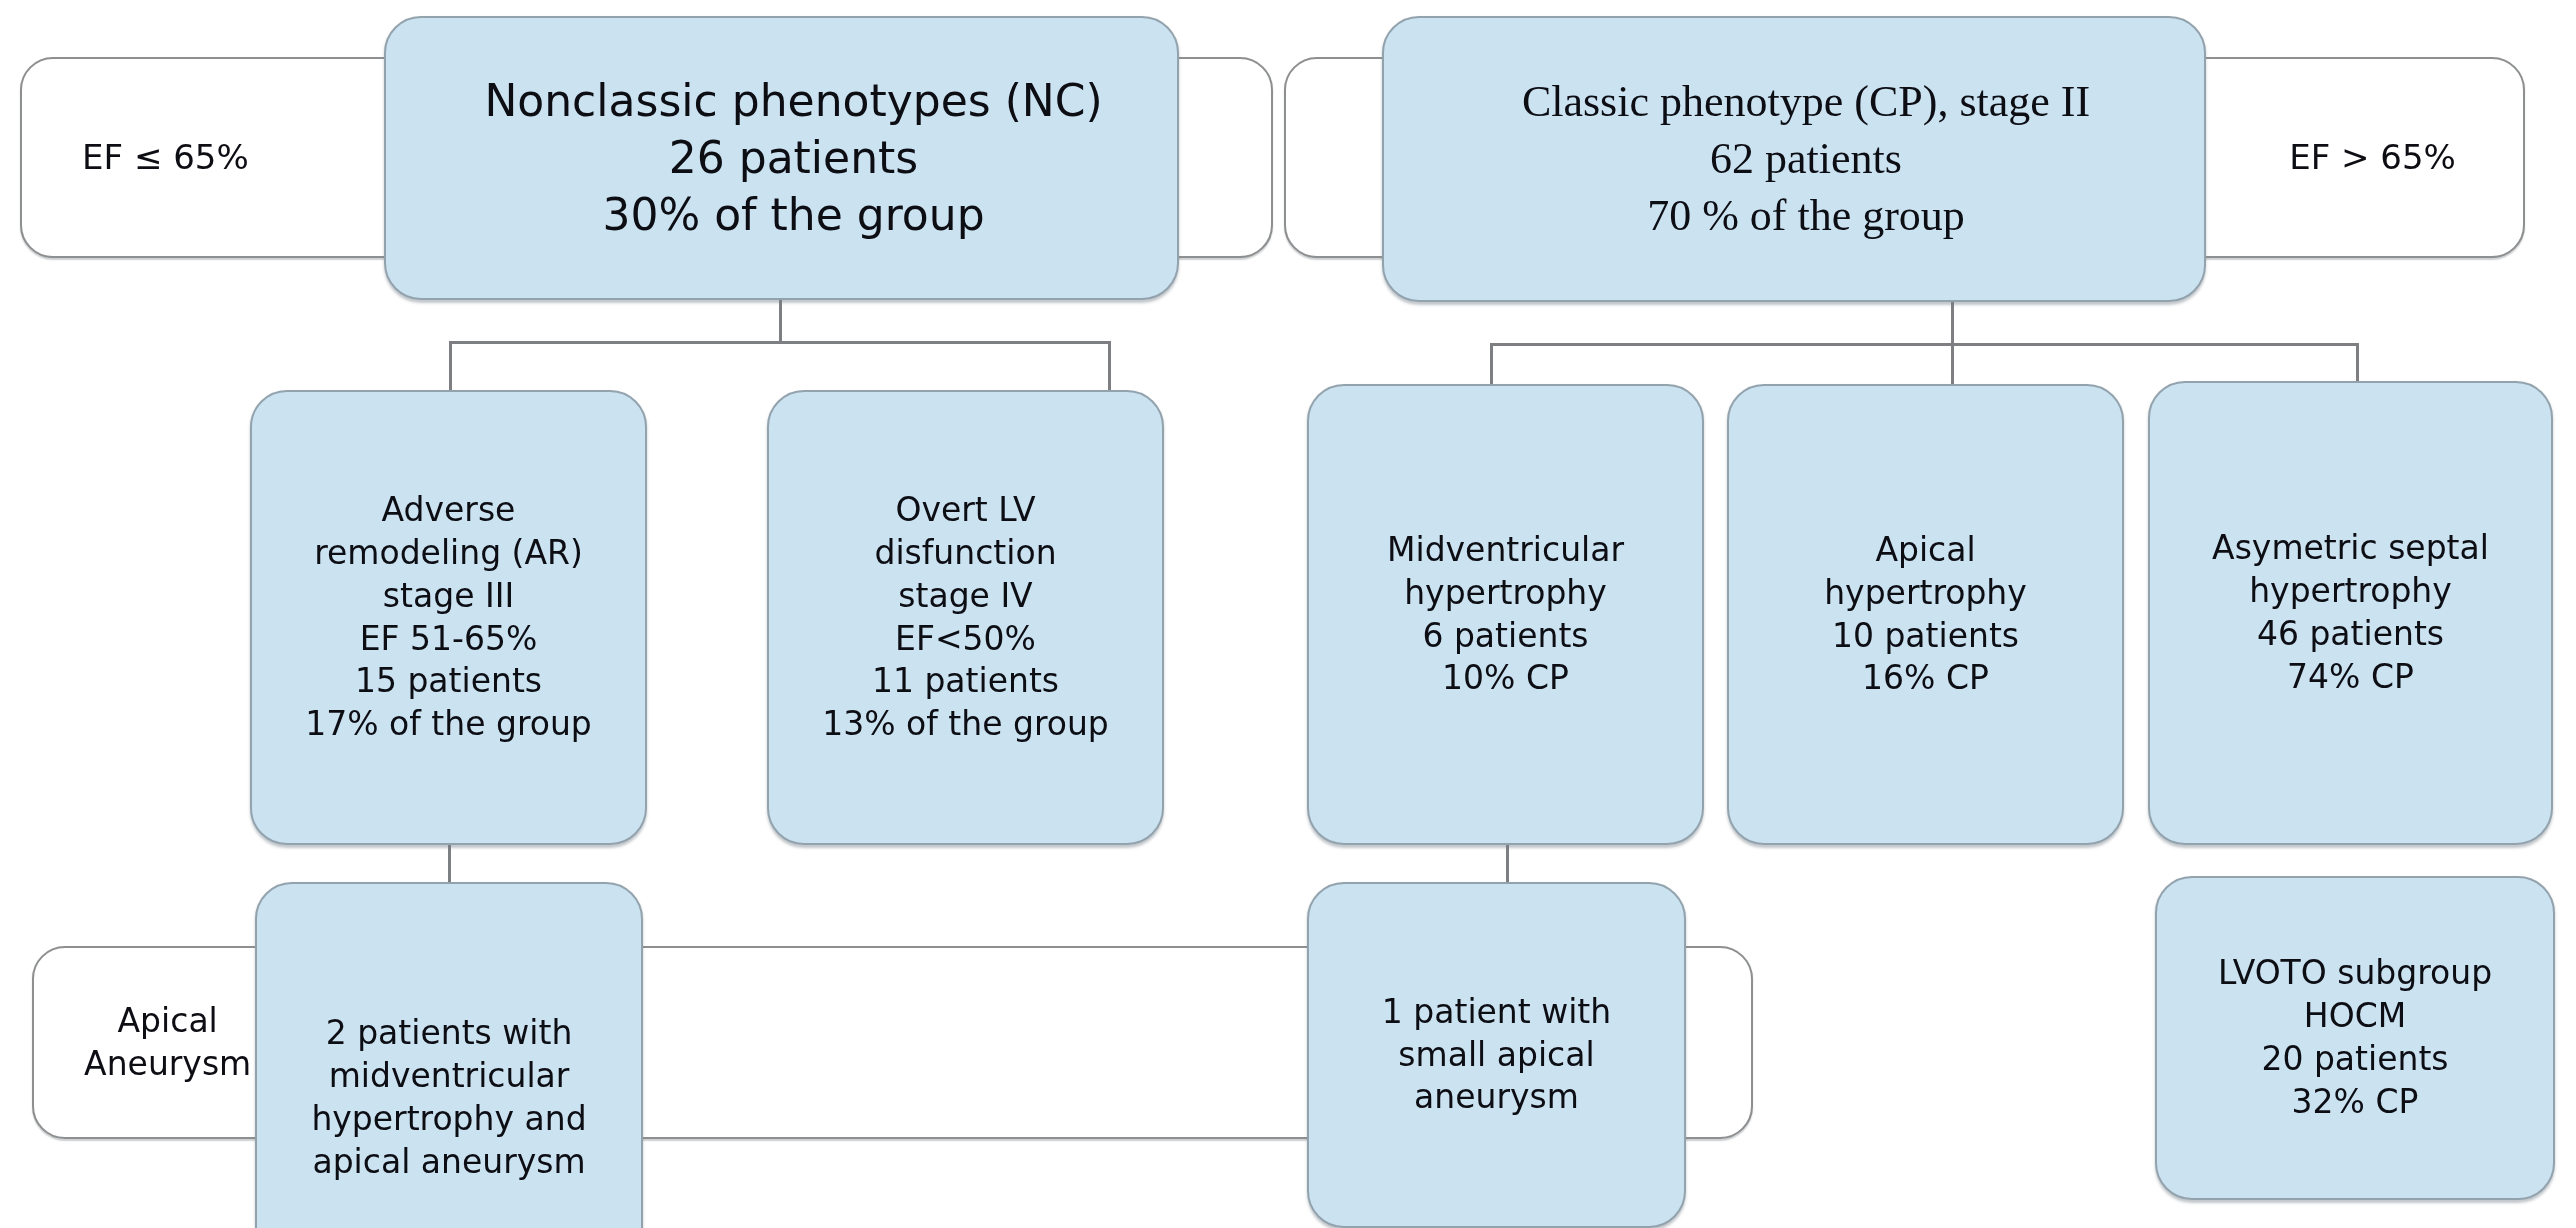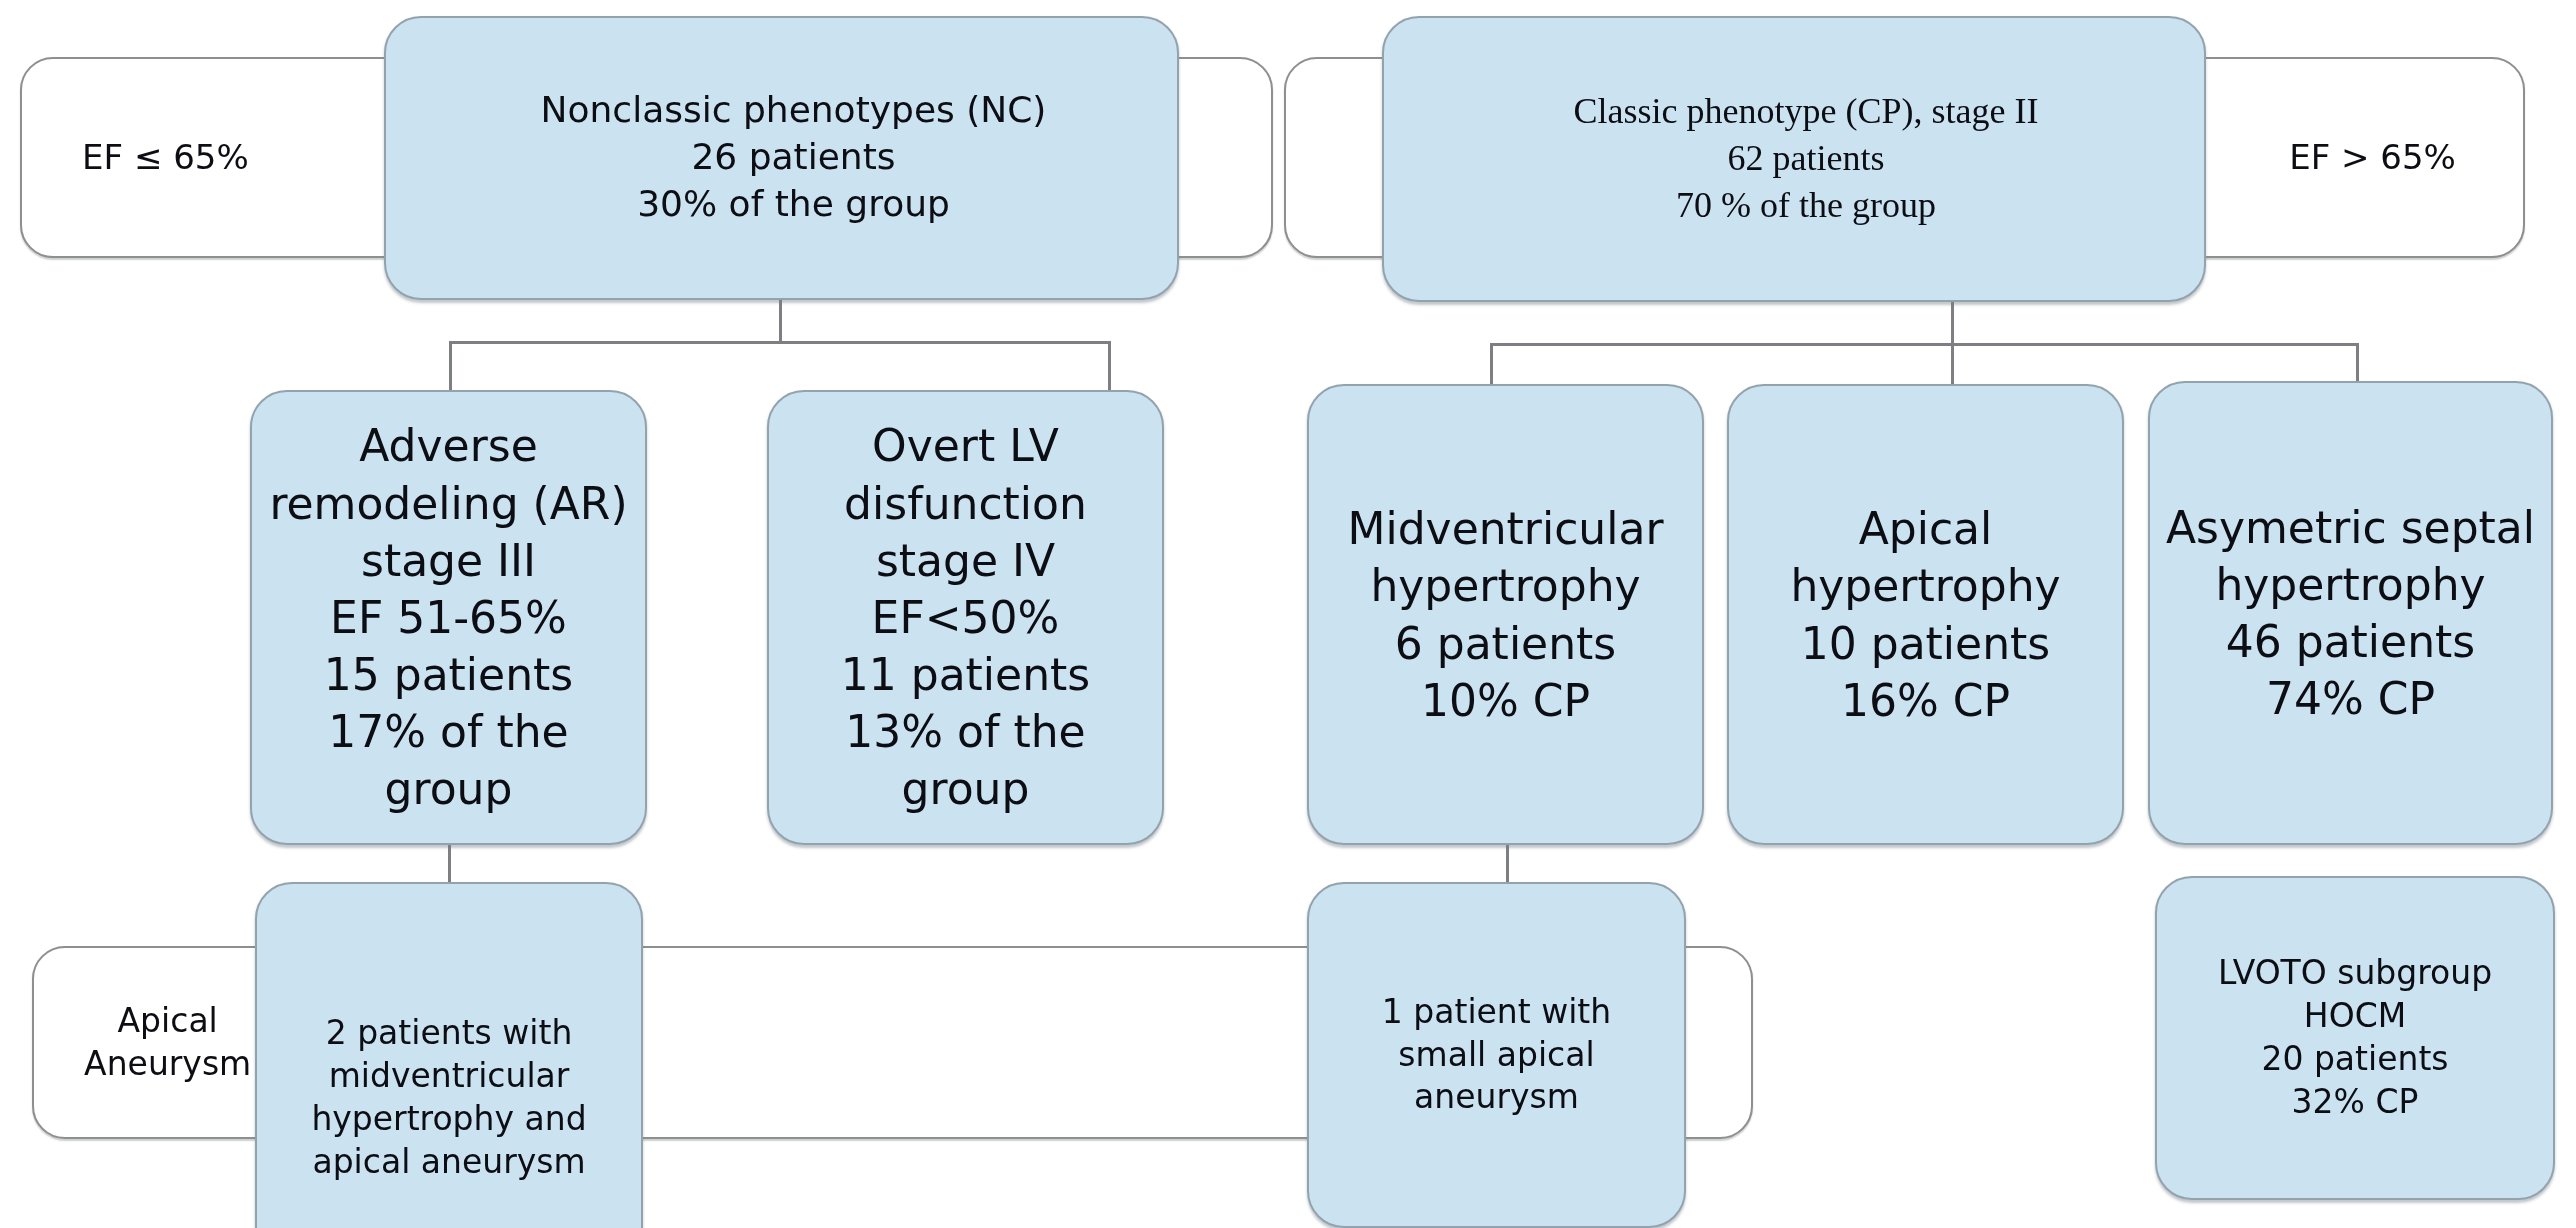--- a/index.html
+++ b/index.html
@@ -42,22 +42,22 @@
     z-index: 3;
     box-shadow: 0 2.8px 2.8px rgba(120,130,140,0.45);
   }
   .node .txt {
     display: block;
     width: 100%;
     padding: 0 7.1px;
     white-space: pre-line;
   }
   
-  .fs-top   { font-size: 36px; padding-left: 24px; }
-  .fs-mid   { font-size: 44px; }
+  .fs-top   { font-size: 44px; padding-left: 24px; }
+  .fs-mid   { font-size: 33px; }
   .fs-side  { font-size: 34px; }
   .fs-bot   { font-size: 33px; }
 
   
   .line {
     position: absolute;
     background: #7d7f82;
     z-index: 0;
   }
   .line.v { width: 2.8px; }

